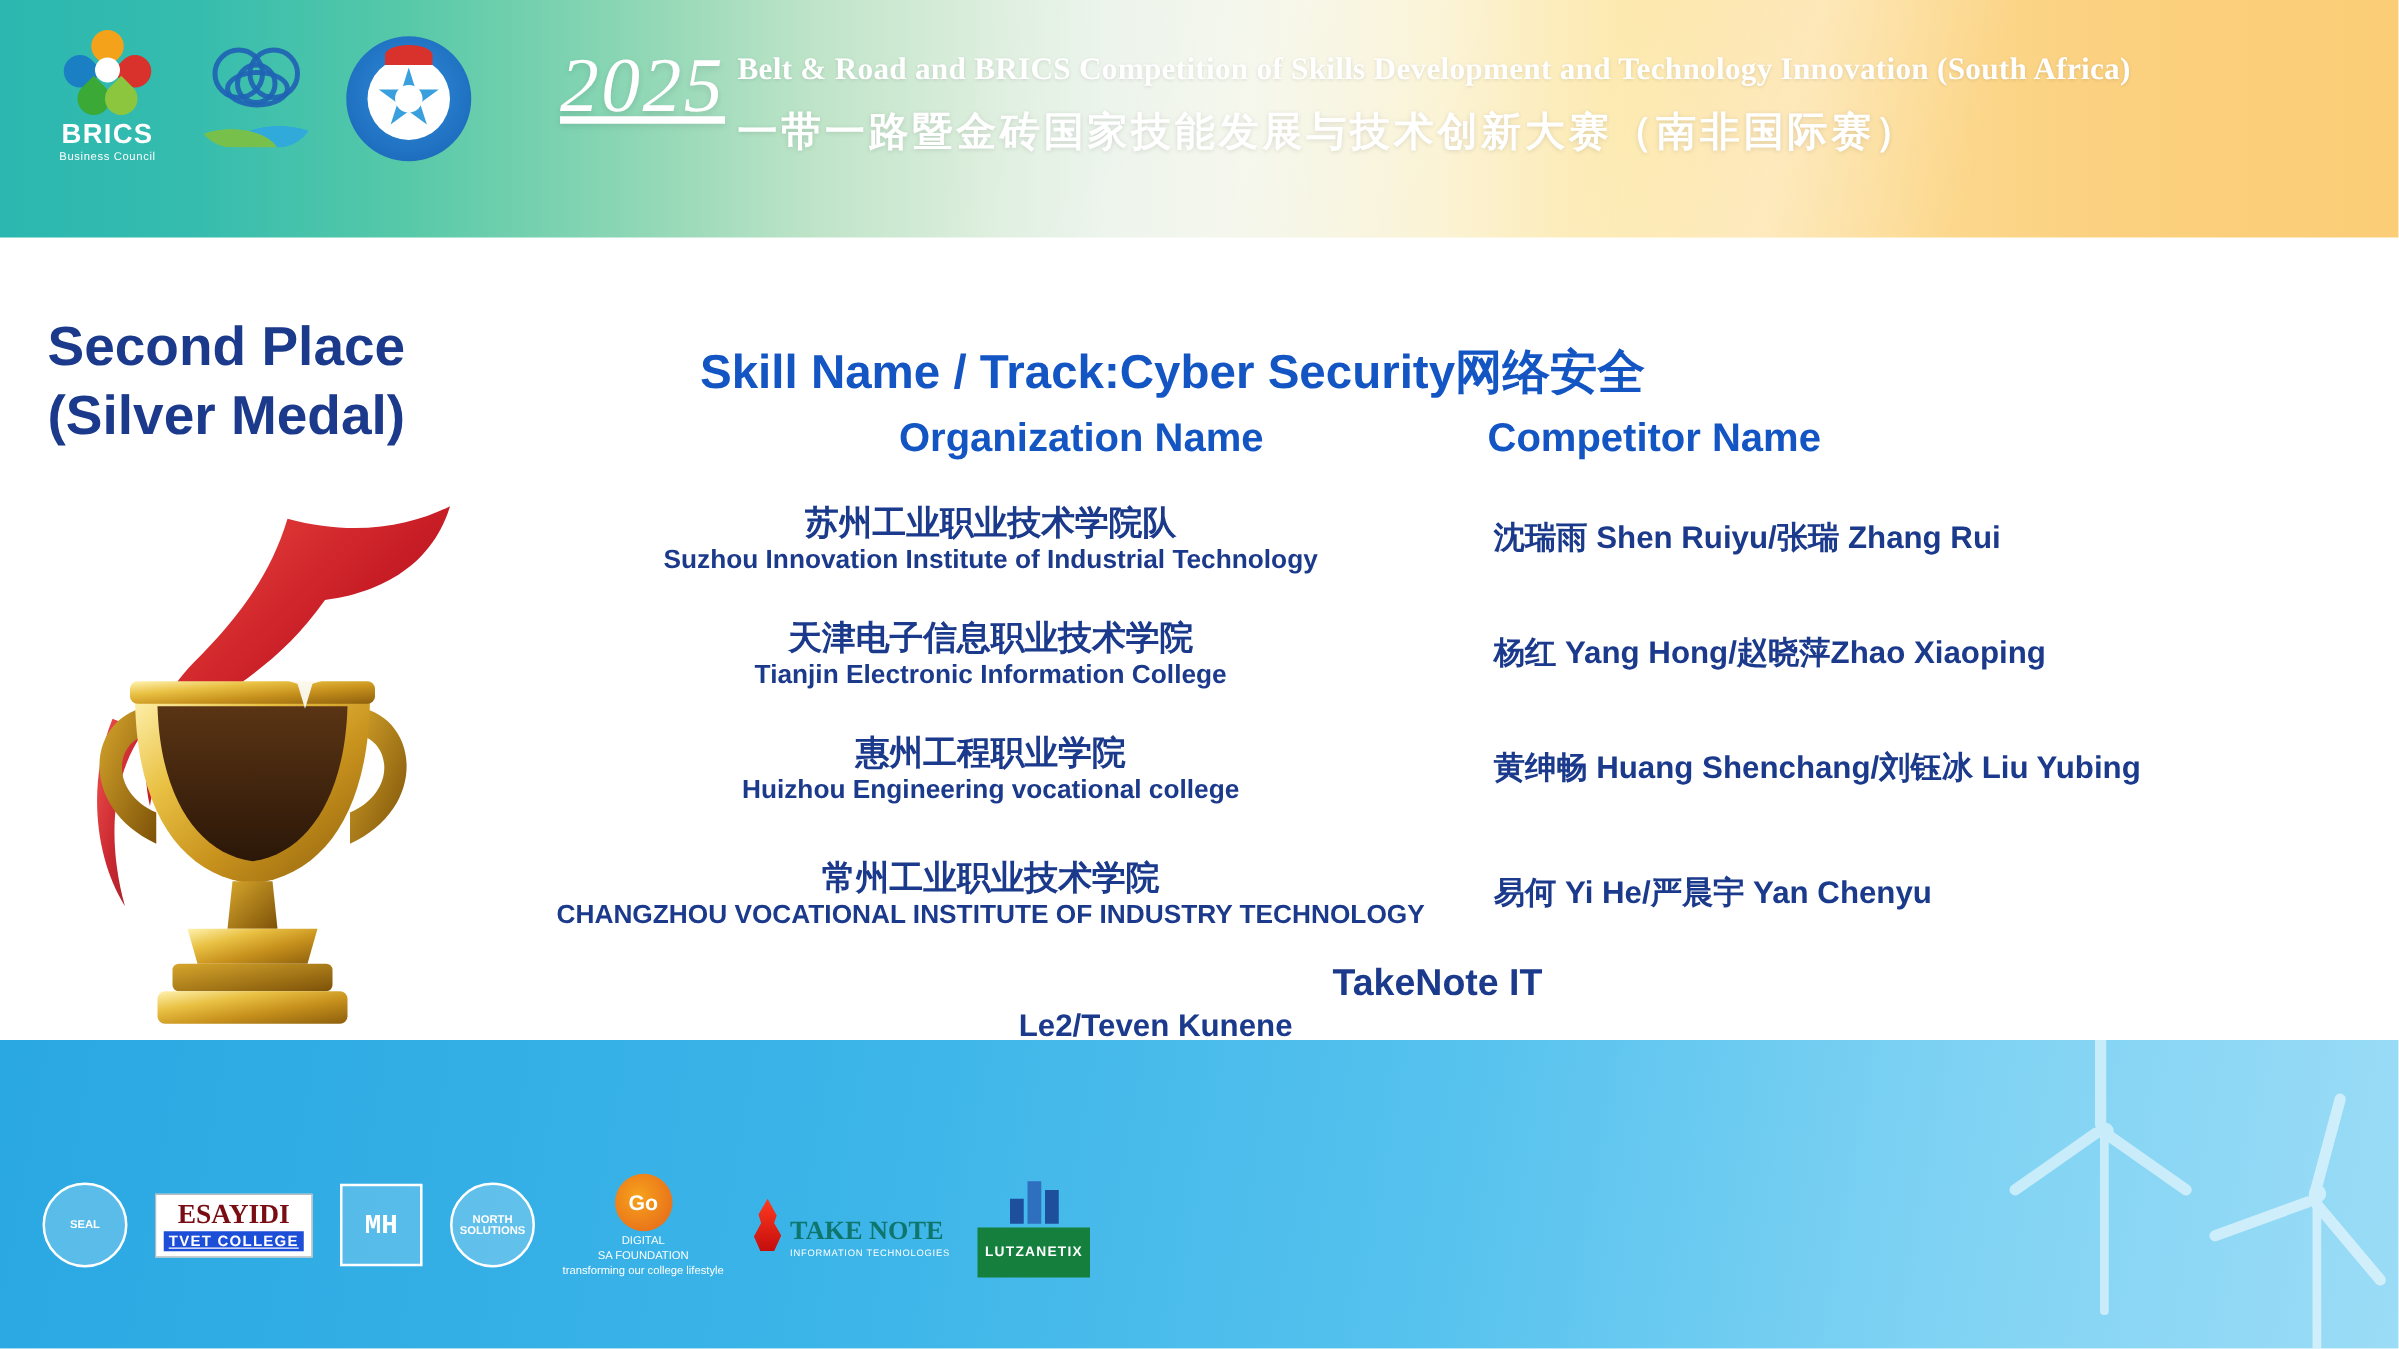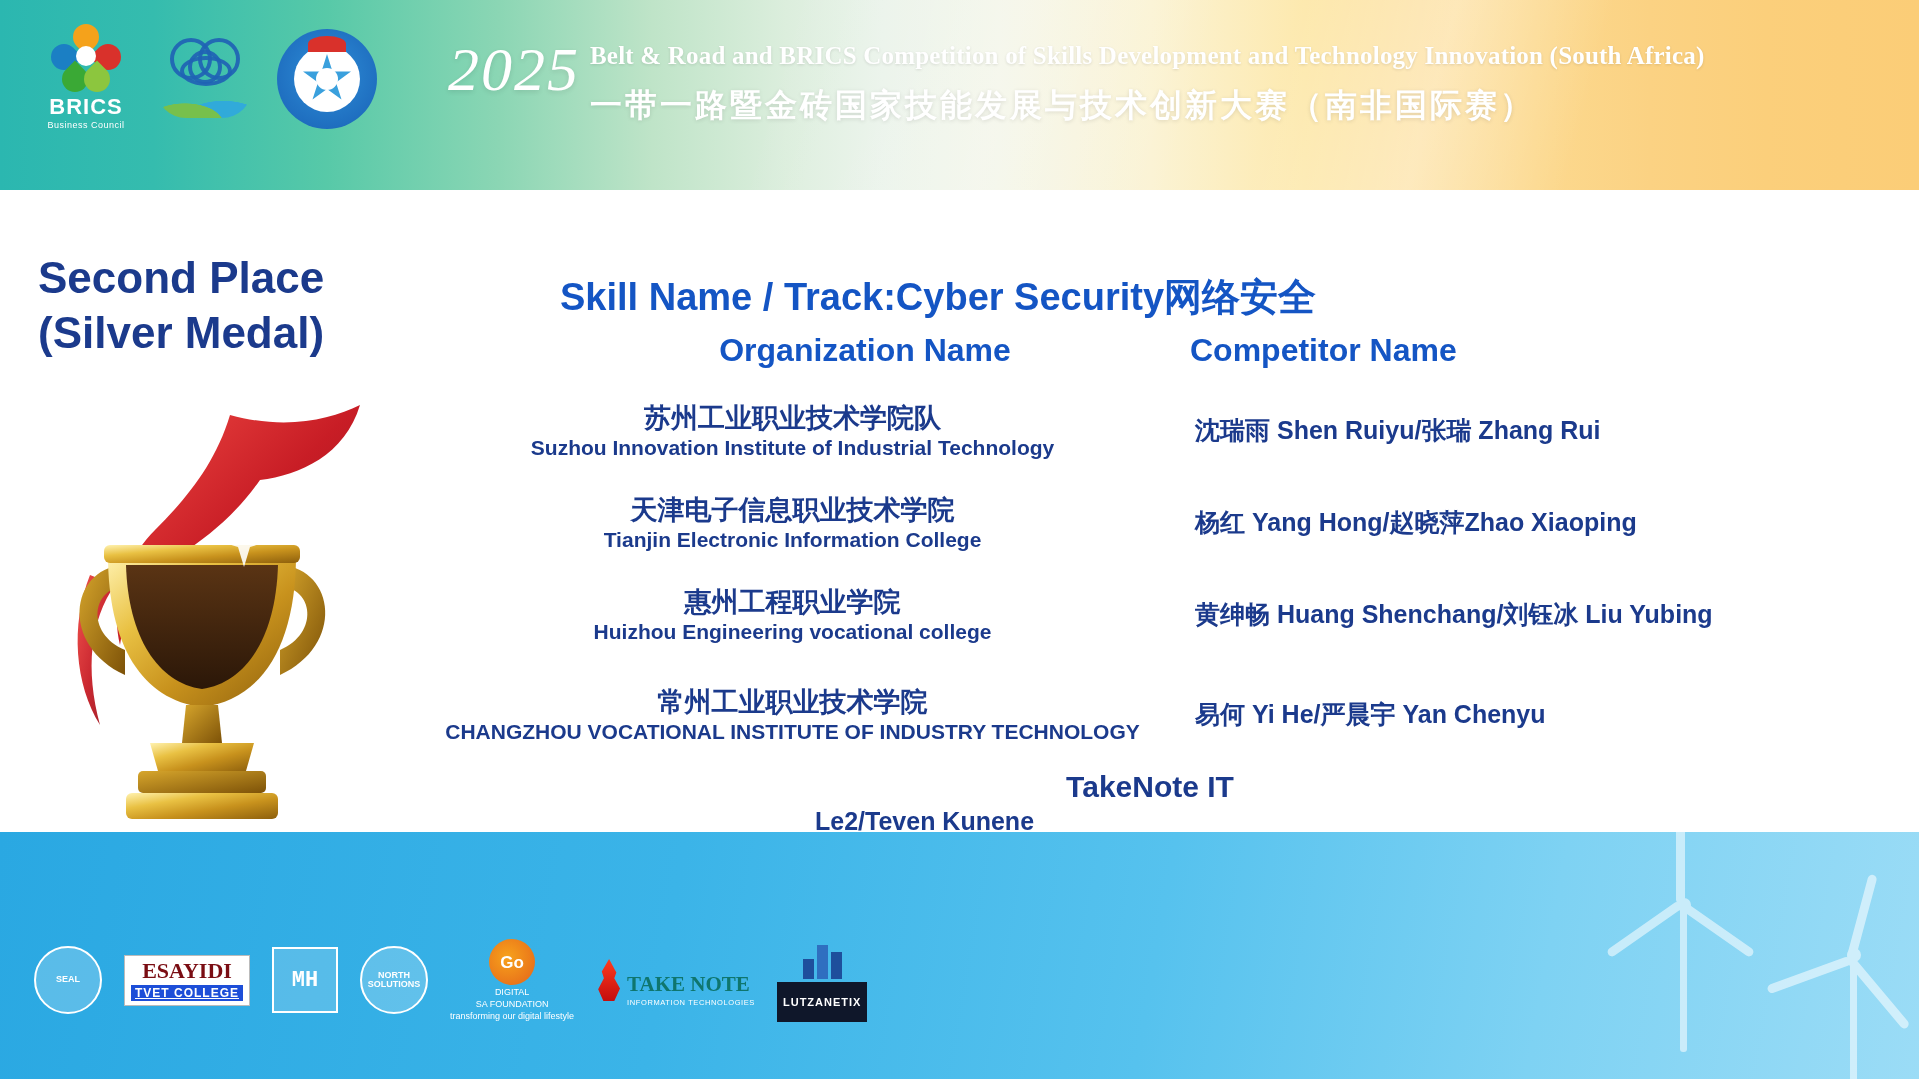--- a/index.html
+++ b/index.html
@@ -162,20 +162,21 @@
   .year-2025 {
     position: absolute;
     left: 448px; top: 34px;
     font-family: "Liberation Serif", serif;
     font-size: 62px;
     color: #ffffff;
     letter-spacing: 2px;
     font-style: italic;
     font-weight: 400;
     text-shadow: 0 2px 5px rgba(0,0,0,0.10);
+    text-decoration: underline;
   }
   .title-en {
     position: absolute;
     left: 590px; top: 42px;
     font-family: "Liberation Serif", serif;
     font-weight: bold;
     font-size: 25px;
     color: #ffffff;
     letter-spacing: 0.2px;
     white-space: nowrap;
@@ -389,21 +390,21 @@
   .p-take .tsub { color: #ffffff; font-size: 7.5px; letter-spacing: 0.6px; margin-top: 3px;}
   .p-lutz { text-align: center; }
   .p-lutz .bars {
     display: flex; align-items: flex-end; gap: 3px; height: 40px; justify-content: center;
   }
   .p-lutz .bars i { display:block; background: #1e4f9c; width: 11px; }
   .p-lutz .b1 { height: 20px; }
   .p-lutz .b2 { height: 34px; background:#2f6fc0 !important; }
   .p-lutz .b3 { height: 27px; }
   .p-lutz .ltext {
-    background: #0f172a; color: #ffffff; font-size: 11px; font-weight: bold;
+    background: #15803d; color: #ffffff; font-size: 11px; font-weight: bold;
     letter-spacing: 1px; padding: 14px 6px; margin-top: 3px;
   }
 </style>
 </head>
 <body>
 
 <div class="slide">
 
   <div class="header">
     <div class="header-sheen"></div>
@@ -590,21 +591,21 @@
 
     <div class="plogo">
       <div class="p-circle">NORTH SOLUTIONS</div>
     </div>
 
     <div class="plogo">
       <div class="p-go">
         <div class="gtop">Go</div>
         <div class="gsub">DIGITAL</div>
         <div class="gsub">SA FOUNDATION</div>
-        <div class="gsub">transforming our digital lifestyle</div>
+        <div class="gsub">transforming our college lifestyle</div>
       </div>
     </div>
 
     <div class="plogo">
       <div class="p-take">
         <div class="flame"></div>
         <div>
           <div class="ttext">TAKE NOTE</div>
           <div class="tsub">INFORMATION TECHNOLOGIES</div>
         </div>

